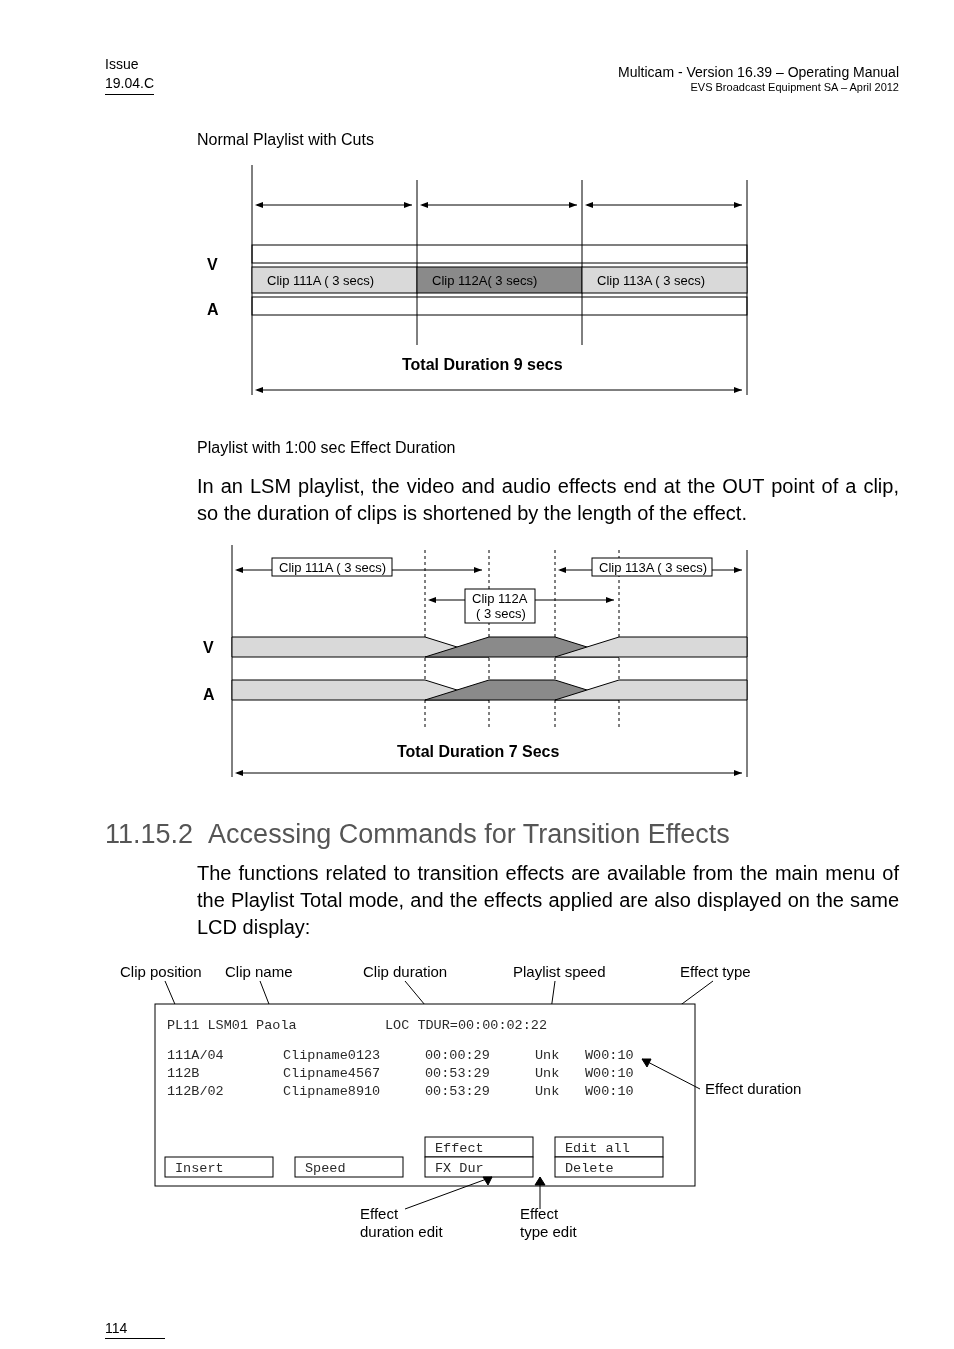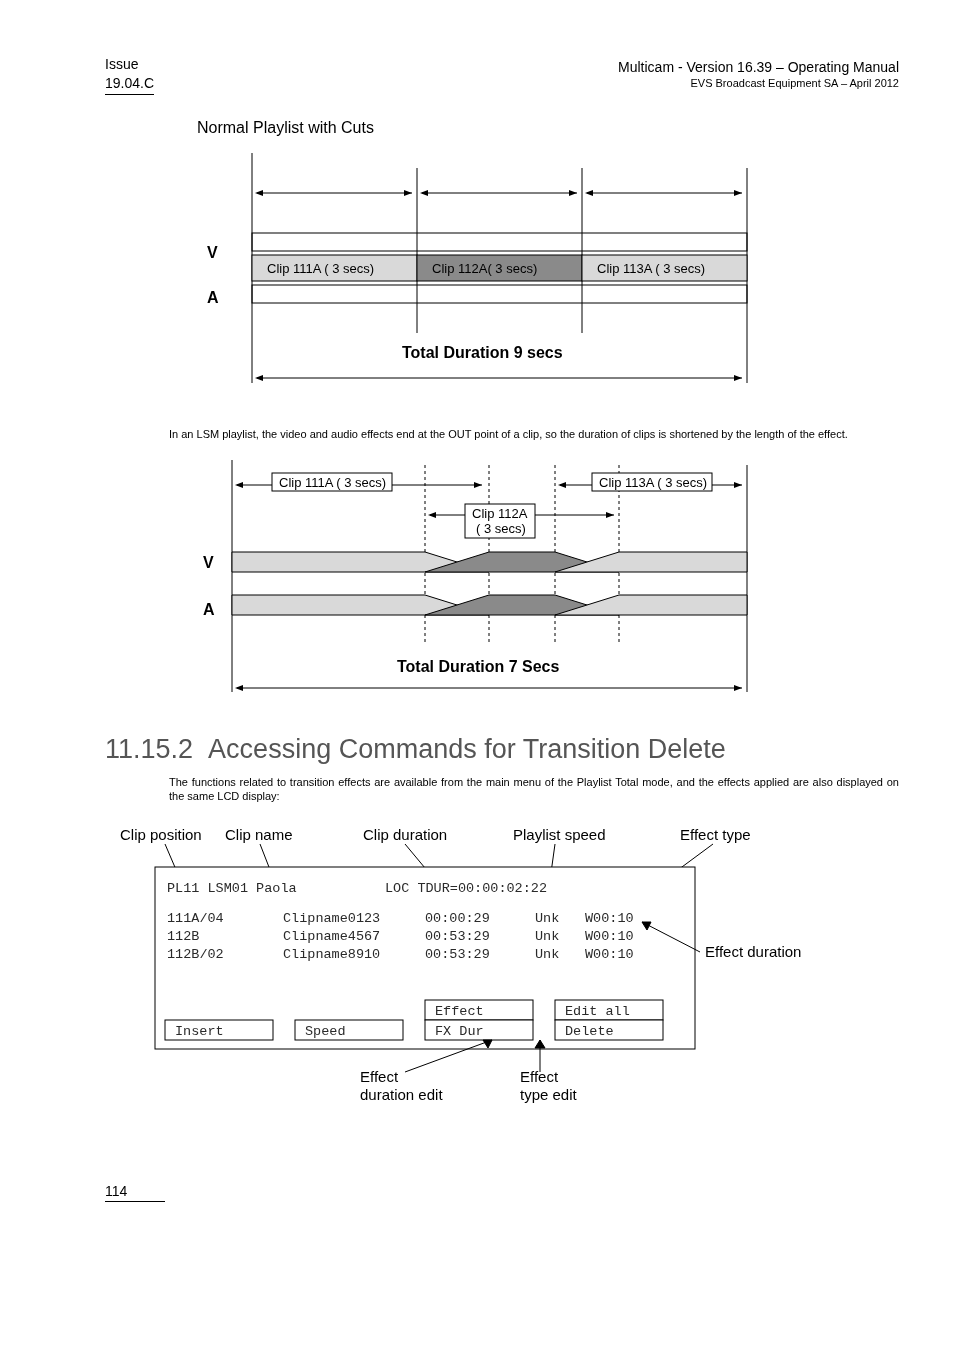--- a/index.html
+++ b/index.html
@@ -11,22 +11,22 @@
     background: #fff;
     width: 954px;
   }
   .page {
     padding: 55px 55px 40px 105px;
     box-sizing: border-box;
   }
   .header {
     display: flex;
     justify-content: space-between;
-    align-items: center;
-    margin-bottom: 24px;
+    align-items: flex-end;
+    margin-bottom: 36px;
   }
   .header-left {
     font-size: 14px;
     line-height: 1.35;
     border-bottom: 1.5px solid #000;
     padding-bottom: 1px;
   }
   .header-right {
     text-align: right;
     font-size: 14px;
@@ -34,24 +34,24 @@
   }
   .header-right .sub {
     font-size: 11px;
   }
   .subheading {
     font-weight: normal;
     font-size: 16px;
     margin: 14px 0 16px 92px;
   }
   .body-text {
-    margin: 0 0 18px 64px;
+    margin: 0 0 18px 92px;
     text-align: justify;
     line-height: 1.35;
-    font-size: 11px;
+    font-size: 20px;
   }
   .diagram-wrap {
     margin: 0 0 24px 92px;
   }
   svg { display: block; }
   .section-head {
     font-size: 27px;
     color: #555;
     margin: 22px 0 10px 0;
     font-weight: normal;
@@ -119,20 +119,21 @@
       <text x="235" y="120" class="dlabel">Clip 112A( 3 secs)</text>
       <text x="400" y="120" class="dlabel">Clip 113A ( 3 secs)</text>
 
       <rect x="55" y="132" width="495" height="18" fill="none" stroke="#000"></rect>
 
       <line x1="60" y1="225" x2="545" y2="225" stroke="#000" marker-start="url(#arrL)" marker-end="url(#arrR)"></line>
       <text x="205" y="205" class="dbold">Total Duration 9 secs</text>
     </svg>
   </div>
 
+  <div class="subheading">Playlist with 1:00 sec Effect Duration</div>
 
   <p class="body-text">In an LSM playlist, the video and audio effects end at the OUT point of a clip, so the duration of clips is shortened by the length of the effect.</p>
 
   <div class="diagram-wrap">
     <svg width="570" height="250" viewBox="0 0 570 250">
 
       <line x1="35" y1="0" x2="35" y2="232" stroke="#000"></line>
       <line x1="228" y1="5" x2="228" y2="185" stroke="#000" stroke-dasharray="3,3"></line>
       <line x1="292" y1="5" x2="292" y2="185" stroke="#000" stroke-dasharray="3,3"></line>
       <line x1="358" y1="5" x2="358" y2="185" stroke="#000" stroke-dasharray="3,3"></line>
@@ -165,21 +166,21 @@
         <polygon points="228,155 292,135 358,135 422,155" fill="#8a8a8a"></polygon>
         <polygon points="358,155 422,135 550,135 550,155" fill="#d9d9d9"></polygon>
       </g>
 
       <line x1="40" y1="228" x2="545" y2="228" stroke="#000" marker-start="url(#arrL)" marker-end="url(#arrR)"></line>
       <text x="200" y="212" class="dbold">Total Duration 7 Secs</text>
     </svg>
   </div>
 
   <div class="section-head">
-    <span>11.15.2</span>&nbsp;&nbsp;<span>Accessing Commands for Transition Delete</span>
+    <span>11.15.2</span>&nbsp;&nbsp;<span>Accessing Commands for Transition Effects</span>
   </div>
 
   <p class="body-text">The functions related to transition effects are available from the main menu of the Playlist Total mode, and the effects applied are also displayed on the same LCD display:</p>
 
   <div class="lcd-wrap">
     <svg width="770" height="300" viewBox="0 0 770 300">
 
       <text x="15" y="18" class="annot">Clip position</text>
       <text x="120" y="18" class="annot">Clip name</text>
       <text x="258" y="18" class="annot">Clip duration</text>

